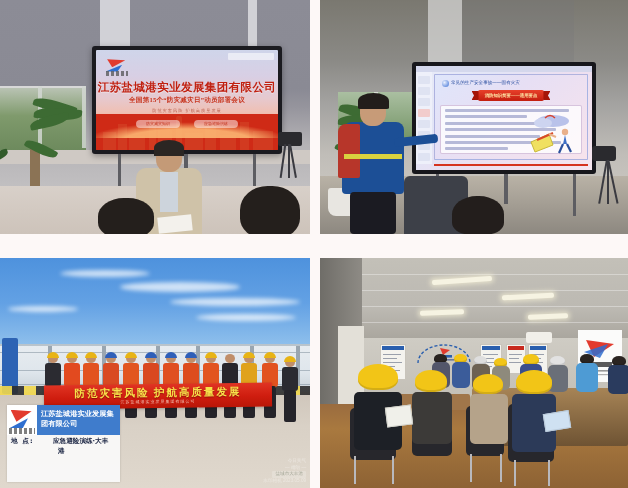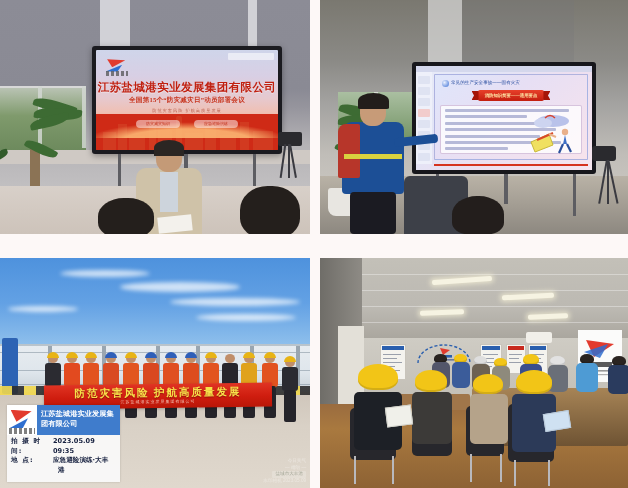--- a/index.html
+++ b/index.html
@@ -548,24 +548,20 @@
           <div class="sail" style="padding:2px;box-sizing:border-box;">
             <div class="sail-r"></div>
               <div class="sail-b"></div>
               <div class="sail-t"></div>
           </div>
         </div>
         <div class="wm-name">江苏盐城港实业发展集团有限公司</div>
       </div>
       <div class="wm-row3">
         <div class="wm-line">
-          <span class="wm-k">拍 摄 时 间:</span>
-          <span class="wm-v">2023.05.09 09:35</span>
-        </div>
-        <div class="wm-line">
           <span class="wm-k">地         点:</span>
           <span class="wm-v">应急避险演练·大丰</span>
         </div>
         <div class="wm-indent">港</div>
       </div>
     </div>
 
     <div class="wm-weather">
       <div>今日天气</div>
       <div>— 晴朗 —</div>

